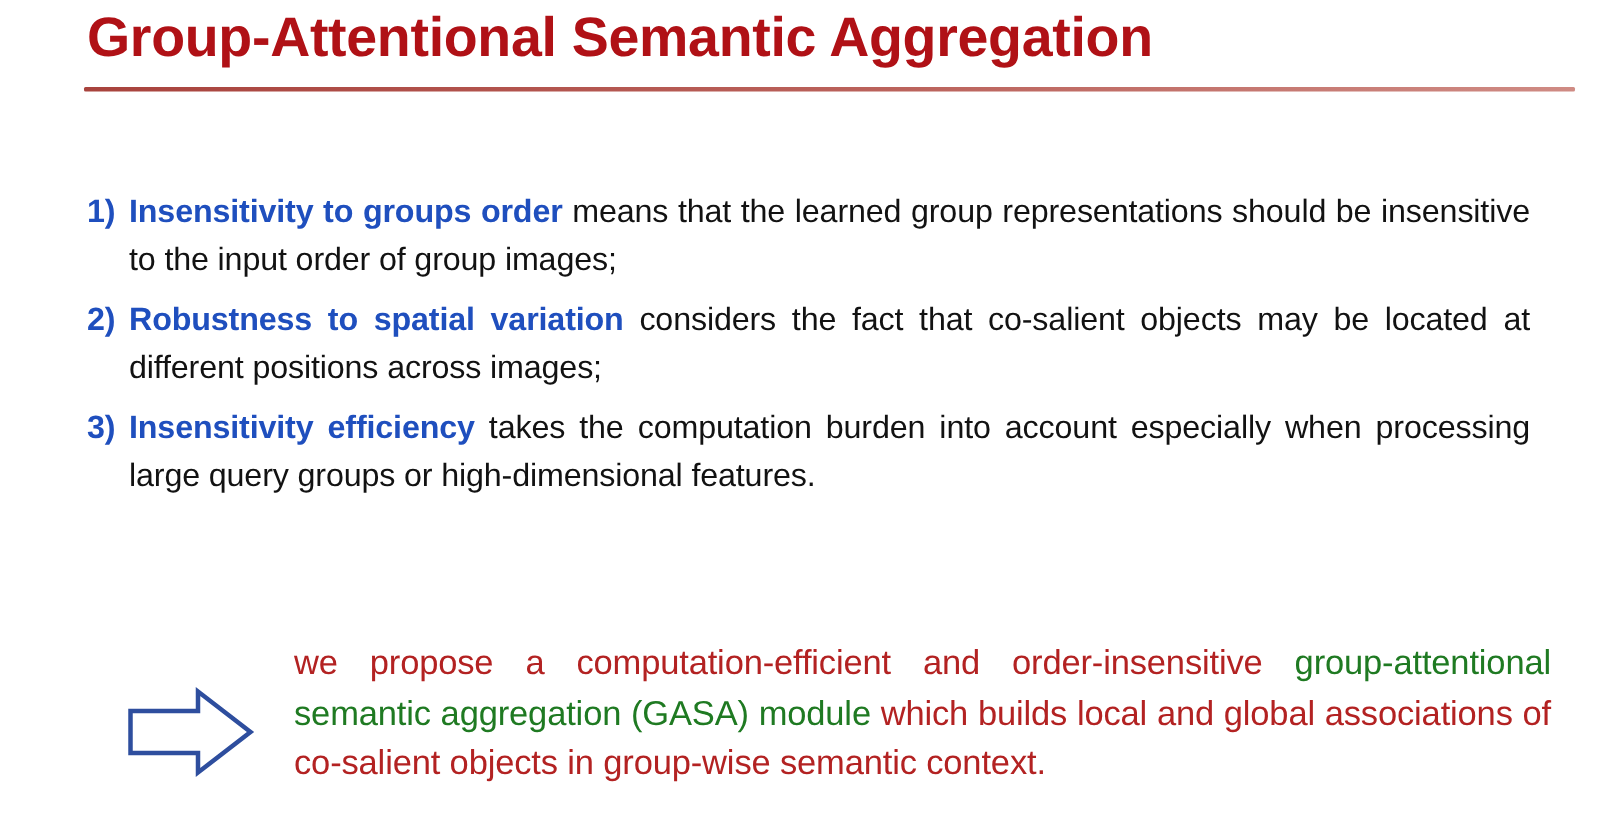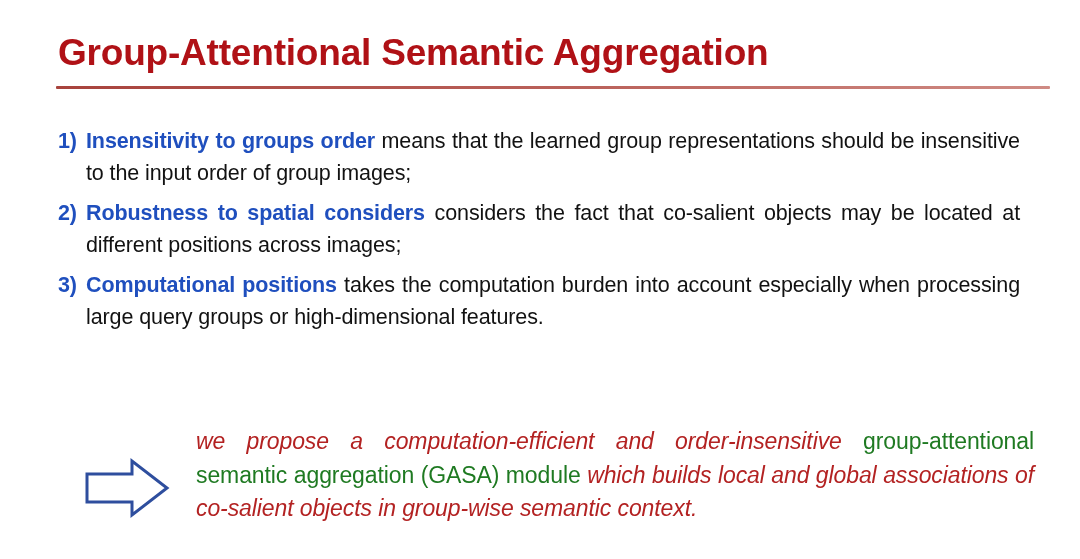--- a/index.html
+++ b/index.html
@@ -19,21 +19,21 @@
   .slide {
     position: absolute;
     inset: 0;
     background: #ffffff;
   }
 
   
   .title-block {
     position: absolute;
     left: 0;
-    top: 30px;
+    top: 2px;
     width: 1036px;
   }
   .slide-title {
     margin: 0;
     padding: 0 0 0 58px;
     font-family: "Liberation Sans", sans-serif;
     font-weight: bold;
     font-size: 37px;
     line-height: 46px;
     letter-spacing: -0.2px;
@@ -118,21 +118,21 @@
     flex: 1 1 auto;
     margin: 0;
     padding-left: 0;
     font-family: "Liberation Sans", sans-serif;
     font-size: 23px;
     line-height: 33.5px;
     text-align: justify;
     text-justify: inter-word;
     letter-spacing: -0.1px;
   }
-  .seg-red   { color: #B32222; font-style: italic; }
+  .seg-red   { color: #B32222; }
   .seg-green { color: #1F7A22; }
 </style>
 </head>
 <body>
 
 <div class="slide">
 
   <div class="title-block">
     <h1 class="slide-title">Group-Attentional Semantic Aggregation</h1>
     <div class="title-rule"></div>
@@ -143,26 +143,26 @@
 
     <ul class="criteria-list">
 
       <li class="criteria-item">
         <span class="marker">1)</span>
         <span class="lead">Insensitivity to groups order</span><span class="rest"> means that the learned group representations should be insensitive to the input order of group images;</span>
       </li>
 
       <li class="criteria-item">
         <span class="marker">2)</span>
-        <span class="lead">Robustness to spatial considers</span><span class="rest"> considers the fact that co-salient objects may be located at different positions across images;</span>
+        <span class="lead">Robustness to spatial variation</span><span class="rest"> considers the fact that co-salient objects may be located at different positions across images;</span>
       </li>
 
       <li class="criteria-item">
         <span class="marker">3)</span>
-        <span class="lead">Computational positions</span><span class="rest"> takes the computation burden into account especially when processing large query groups or high-dimensional features.</span>
+        <span class="lead">Insensitivity efficiency</span><span class="rest"> takes the computation burden into account especially when processing large query groups or high-dimensional features.</span>
       </li>
 
     </ul>
   </div>
 
   <div class="conclusion">
 
     <div class="arrow-wrap">
       <svg class="arrow-svg" width="86" height="62" viewBox="0 0 86 62">
         <polygon points="3,17 48,17 48,4 83,31 48,58 48,45 3,45" fill="#ffffff" stroke="#2E4E9E" stroke-width="3" stroke-linejoin="miter"></polygon>

